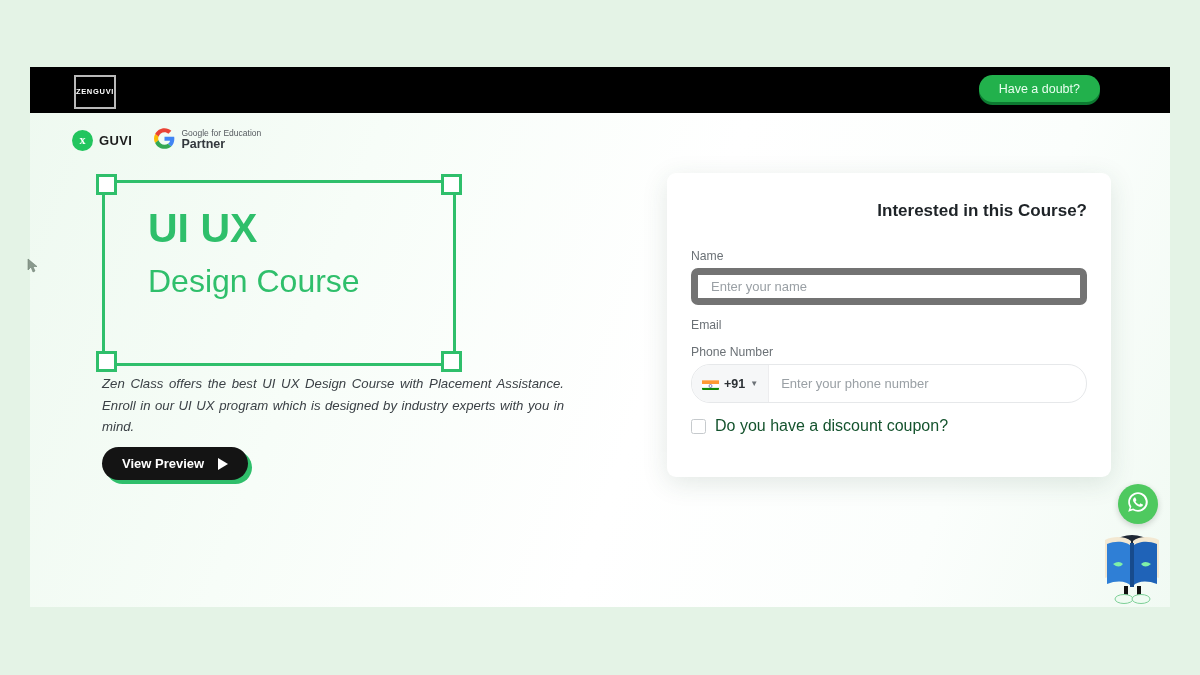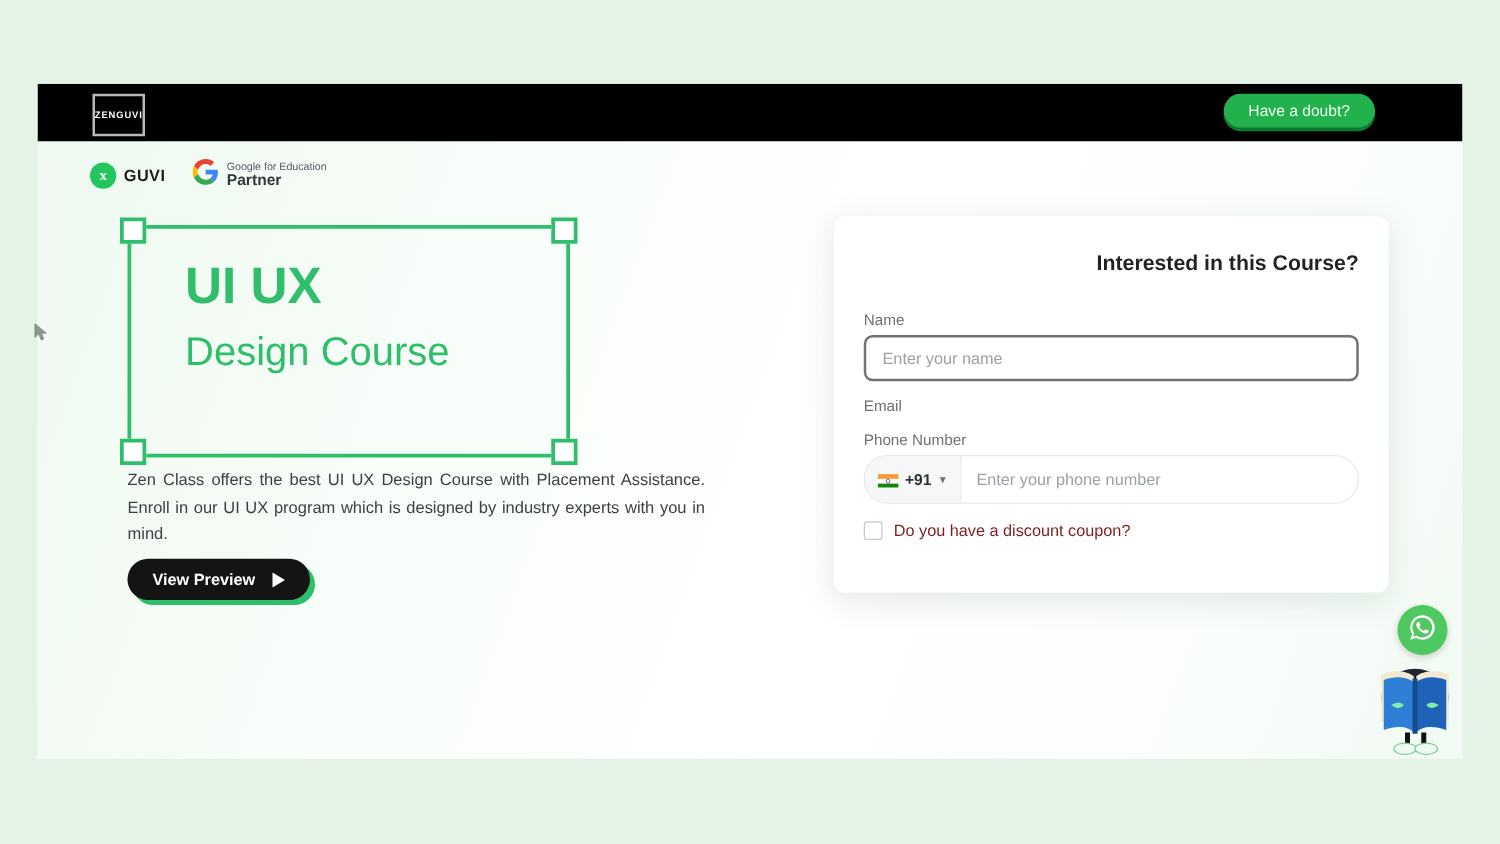--- a/index.html
+++ b/index.html
@@ -68,21 +68,21 @@
     position:absolute;left:76px;top:80px;
     font-size:41px;font-weight:bold;color:#2fbf6b;letter-spacing:0px;
   }
   .hero-t2{
     position:absolute;left:76px;top:138px;
     font-size:32px;font-weight:normal;color:#2fbf6b;
   }
 
   .blurb{
     position:absolute;left:30px;top:248px;width:462px;
-    font-size:13.2px;line-height:21.5px;color:#3b4146;text-align:justify;
+    font-size:13.2px;line-height:21.5px;color:#3b4146;text-align:justify;font-style:italic;
   }
 
   .preview-wrap{position:absolute;left:30px;top:322px;}
   .preview-btn{
     position:relative;height:33px;padding:0 20px;background:#141414;color:#ffffff;
     border:none;border-radius:17px;font-family:"Liberation Sans", sans-serif;
     font-size:13px;font-weight:bold;cursor:pointer;
     display:flex;align-items:center;gap:14px;
     box-shadow:4px 4px 0 0 #2fbf6b;
   }
@@ -97,21 +97,21 @@
     background:#ffffff;border-radius:9px;padding:22px 24px 26px;
     box-shadow:0 6px 26px rgba(40,80,55,.13);
   }
   .card-title{
     text-align:right;font-size:17px;font-weight:bold;color:#1e2327;margin:6px 0 28px;
   }
   .field{margin-bottom:13px;}
   .flabel{font-size:12.2px;color:#6b7176;margin-bottom:5px;}
   .finput{
     width:100%;box-sizing:border-box;height:37px;padding:4px 13px;
-    border:2px solid #737373;border-radius:7px;background:#ffffff;
+    border:7px solid #737373;border-radius:7px;background:#ffffff;
     font-family:"Liberation Sans", sans-serif;font-size:13px;color:#2c3135;
     outline:none;
   }
   .finput::placeholder{color:#9aa0a5;}
   .phone-row{
     display:flex;align-items:stretch;border:1px solid #e6e8ea;border-radius:19px;
     overflow:hidden;background:#ffffff;height:37px;
   }
   .cc{
     display:flex;align-items:center;gap:5px;padding:0 10px;background:#f6f7f8;
@@ -124,21 +124,21 @@
     flex:1;border:none;outline:none;padding:0 12px;
     font-family:"Liberation Sans", sans-serif;font-size:13px;color:#2c3135;background:transparent;
   }
   .phone-input::placeholder{color:#9aa0a5;}
 
   .coupon{display:flex;align-items:center;gap:9px;margin:14px 0 16px;}
   .cbox{
     width:13px;height:13px;border:1px solid #c6cacd;border-radius:2.5px;background:#fff;
     cursor:pointer;flex:none;
   }
-  .coupon-label{font-size:13px;color:#7f1d1d;}
+  .coupon-label{font-size:16px;color:#14532d;}
 
   .submit{
     width:100%;height:37px;background:#1fa83f;color:#ffffff;border:none;border-radius:19px;
     font-family:"Liberation Sans", sans-serif;font-size:13.5px;cursor:pointer;
     box-shadow:3px 4px 0 0 #137a2c;
   }
 
   
   .wa{
     position:absolute;left:1118px;top:484px;width:40px;height:40px;border-radius:50%;

